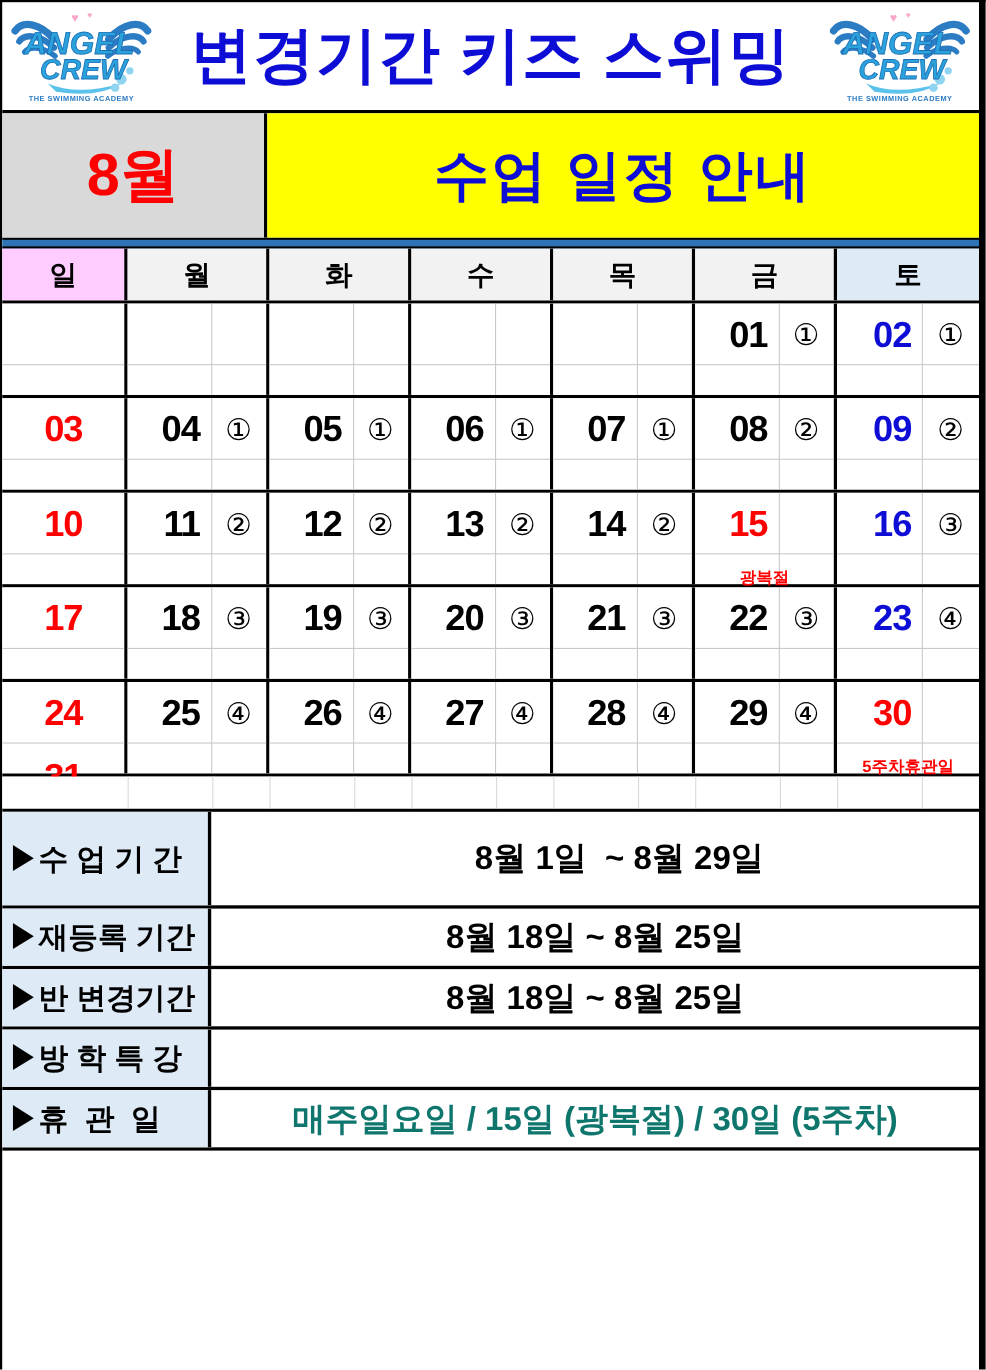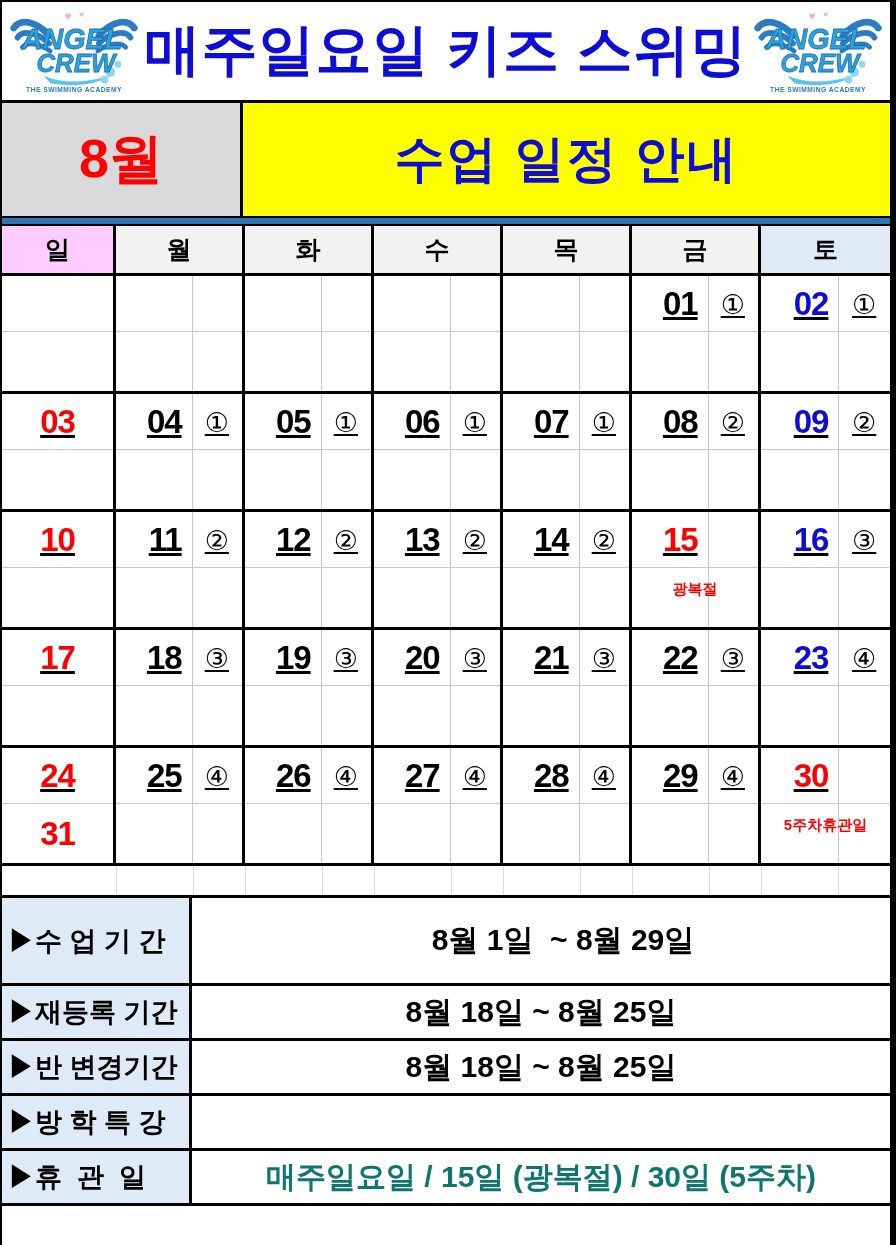--- a/index.html
+++ b/index.html
@@ -26,21 +26,21 @@
   
   .dow-row { display: flex; height: 50px; border-bottom: 3px solid #000; }
   .dh { border-right: 3px solid #000; display: flex; align-items: center; justify-content: center; font-size: 25px; font-weight: bold; color: #000; }
   .dh.last { border-right: none; flex: 1; }
   .w-sun { width: 114px; }
   .w-std { width: 129px; }
   .dh-sun { background: #FFCCFF; }
   .dh-wk  { background: #F2F2F2; }
   .dh-sat { background: #DEEAF6; }
   
-  .cal-row { display: flex; height: 118px; border-bottom: 3px solid #000; text-decoration: underline; }
+  .cal-row { display: flex; height: 86px; border-bottom: 3px solid #000; }
   .cal-cell { position: relative; border-right: 3px solid #000; background: #fff; }
   .cal-cell.last { border-right: none; flex: 1; }
   .vline { position: absolute; top: 0; bottom: 0; left: 60%; width: 1px; background: #C9C9C9; }
   .cell-top { height: 56px; display: flex; align-items: center; border-bottom: 1px solid #C9C9C9; position: relative; }
   .date { flex: 0 0 60%; text-align: right; padding-right: 10px; font-size: 33px; font-weight: bold; letter-spacing: -1px; color: #000; }
   .badge { flex: 1; text-align: center; font-size: 27px; color: #000; padding-top: 2px; }
   .sun .cell-top { justify-content: center; }
   .sun .date { flex: none; text-align: left; padding: 0; }
   .date[data-color="red"], .date2[data-color="red"] { color: #FF0000; }
   .date[data-color="blue"] { color: #0D0DD6; }
@@ -72,21 +72,21 @@
       <text x="60" y="14" font-size="12" fill="#F7A8C8" text-anchor="middle">♥</text>
       <text x="74" y="10" font-size="8" fill="#F7A8C8" text-anchor="middle">♥</text>
       <path d="M34 72 Q62 84 104 72 Q82 86 42 80 Z" fill="#5BC2EC"></path>
       <circle cx="104" cy="68" r="5" fill="#8FD4F0"></circle>
       <circle cx="112" cy="60" r="3.5" fill="#8FD4F0"></circle>
       <circle cx="98" cy="76" r="4" fill="#8FD4F0"></circle>
       <text class="logo-word" x="64" y="44" font-size="30" text-anchor="middle">ANGEL</text>
       <text class="logo-word" x="68" y="68" font-size="27" text-anchor="middle">CREW</text>
       <text class="logo-caption" x="66" y="89" font-size="7" text-anchor="middle">THE SWIMMING ACADEMY</text>
     </svg>
-    <div class="main-title">매주일요일 키즈 스위밍</div>
+    <div class="main-title">변경기간 키즈 스위밍</div>
     <svg class="logo" viewBox="0 0 132 92">
       <path d="M40 30 C26 14, 10 12, 3 22" stroke="#2C7CC4" stroke-width="7" fill="none" stroke-linecap="round"></path>
       <path d="M40 38 C28 26, 12 24, 7 32" stroke="#2C7CC4" stroke-width="6" fill="none" stroke-linecap="round"></path>
       <path d="M41 46 C31 38, 17 36, 12 42" stroke="#2C7CC4" stroke-width="5" fill="none" stroke-linecap="round"></path>
       <path d="M92 30 C106 14, 122 12, 129 22" stroke="#2C7CC4" stroke-width="7" fill="none" stroke-linecap="round"></path>
       <path d="M92 38 C104 26, 120 24, 125 32" stroke="#2C7CC4" stroke-width="6" fill="none" stroke-linecap="round"></path>
       <path d="M91 46 C101 38, 115 36, 120 42" stroke="#2C7CC4" stroke-width="5" fill="none" stroke-linecap="round"></path>
       <text x="60" y="14" font-size="12" fill="#F7A8C8" text-anchor="middle">♥</text>
       <text x="74" y="10" font-size="8" fill="#F7A8C8" text-anchor="middle">♥</text>
       <path d="M34 72 Q62 84 104 72 Q82 86 42 80 Z" fill="#5BC2EC"></path>

